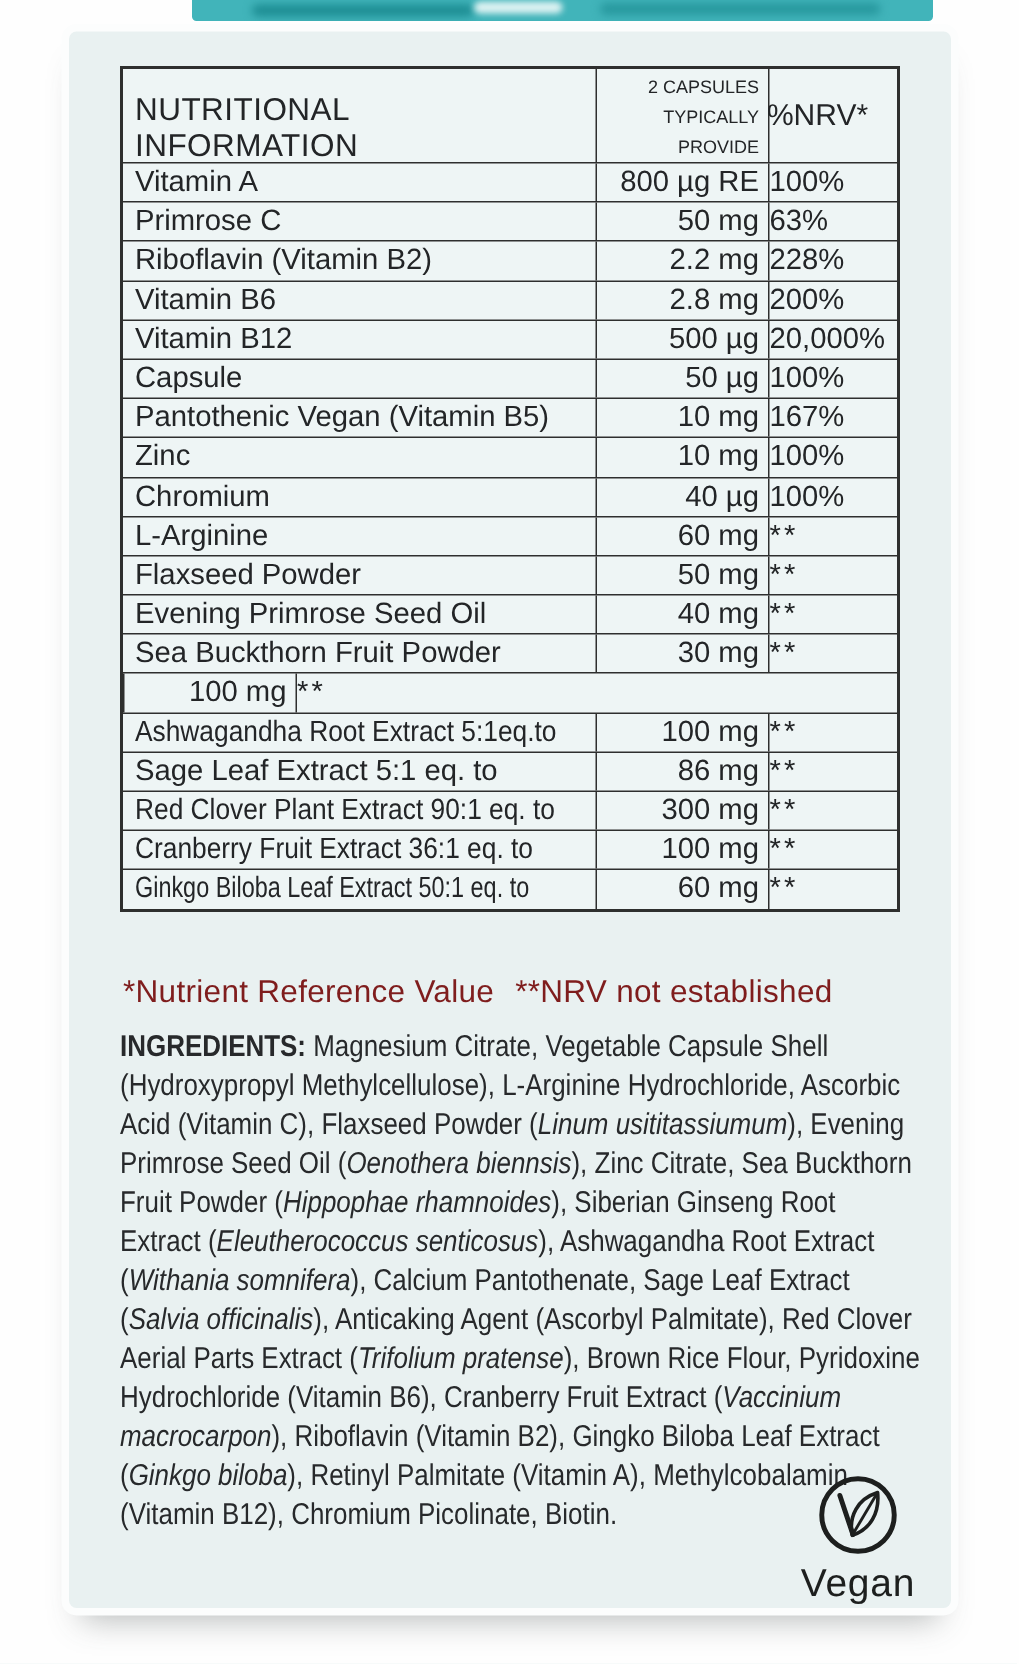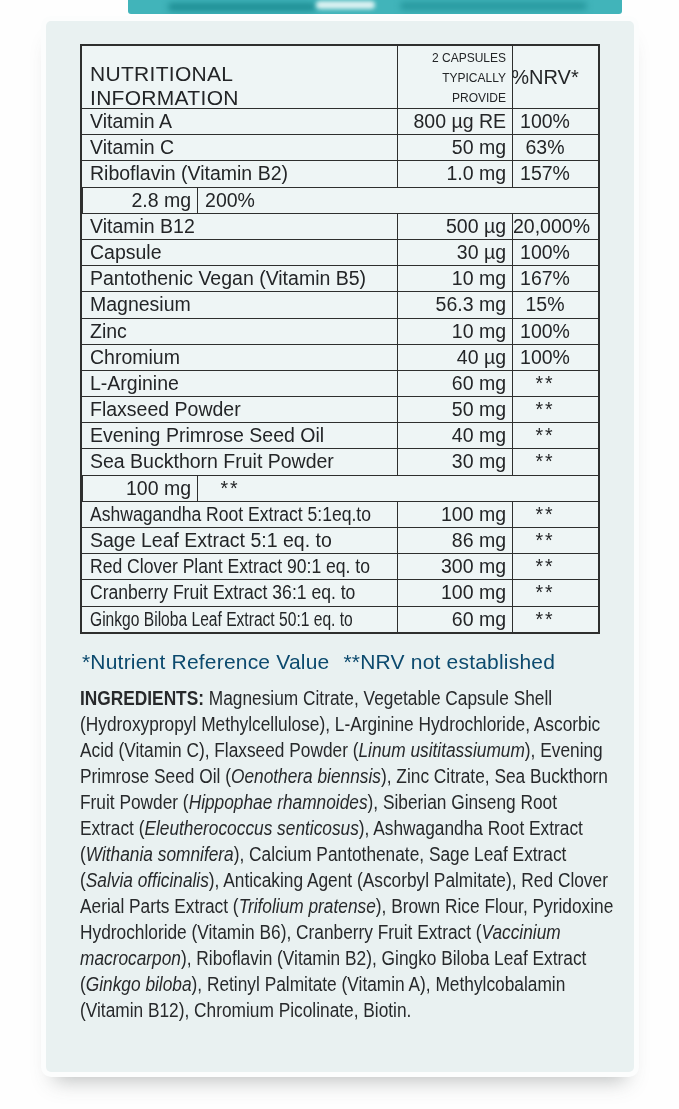--- a/index.html
+++ b/index.html
@@ -29,36 +29,36 @@
 
   
   .ntable{
     position:absolute;left:34px;top:23px;width:520px;
     border:2px solid #2e2f2e;background:#eef5f5;box-sizing:border-box;
   }
   .thead{display:flex;height:62px;border-bottom:1.5px solid #2e2f2e;}
   .cell{box-sizing:border-box;}
   .cell.name{width:315px;padding-left:8px;overflow:hidden;}
   .cell.amount{width:115px;text-align:right;padding-right:6px;border-left:1.5px solid #2e2f2e;}
-  .cell.nrv{width:75px;text-align:center;padding-right:10px;border-left:1.5px solid #2e2f2e;}
+  .cell.nrv{width:75px;text-align:left;padding-right:10px;border-left:1.5px solid #2e2f2e;}
   .th-name{font-size:21px;line-height:24px;padding-top:16px;letter-spacing:.3px;white-space:pre-line;}
   .th-amount{font-size:12px;line-height:20px;padding-top:2px;white-space:pre-line;}
   .th-nrv{display:flex;align-items:center;justify-content:center;font-size:20px;padding-right:0;}
   .trow{display:flex;height:25.2px;}
   .trow + .trow{border-top:1.5px solid #2e2f2e;}
   .trow .cell{font-size:19.5px;line-height:24.5px;white-space:nowrap;}
   .trow .cell.name span{display:inline-block;transform-origin:left center;}
   .c1{transform:scaleX(.9);}
   .c2{transform:scaleX(.8);}
   .star{text-align:center;padding-right:2px;font-size:20px;letter-spacing:2px;line-height:27px;}
 
   
   .footnote{
     position:absolute;left:36px;top:629px;width:552px;
-    font-size:21px;letter-spacing:.2px;color:#0c4a6e;white-space:nowrap;
+    font-size:21px;letter-spacing:.2px;color:#7f1d1d;white-space:nowrap;
   }
   .fn2{margin-left:14px;}
 
   
   .ingredients{
     position:absolute;left:34px;top:664px;width:617px;
     transform:scaleX(.865);transform-origin:left top;
     font-size:20px;line-height:26px;color:#27292b;
   }
   .ing-bold{font-weight:bold;}
@@ -93,54 +93,50 @@
 PROVIDE</div>
         <div class="cell nrv th-nrv">%NRV*</div>
       </div>
       <div>
           <div class="trow">
             <div class="cell name"><span>Vitamin A</span></div>
             <div class="cell amount">800 µg RE</div>
             <div class="cell nrv">100%</div>
           </div>
           <div class="trow">
-            <div class="cell name"><span>Vitamin C</span></div>
+            <div class="cell name"><span>Primrose C</span></div>
             <div class="cell amount">50 mg</div>
             <div class="cell nrv">63%</div>
           </div>
           <div class="trow">
             <div class="cell name"><span>Riboflavin (Vitamin B2)</span></div>
-            <div class="cell amount">1.0 mg</div>
-            <div class="cell nrv">157%</div>
-          </div>
-          <div class="trow">
+            <div class="cell amount">2.2 mg</div>
+            <div class="cell nrv">228%</div>
+          </div>
+          <div class="trow">
+            <div class="cell name"><span>Vitamin B6</span></div>
             <div class="cell amount">2.8 mg</div>
             <div class="cell nrv">200%</div>
           </div>
           <div class="trow">
             <div class="cell name"><span>Vitamin B12</span></div>
             <div class="cell amount">500 µg</div>
             <div class="cell nrv">20,000%</div>
           </div>
           <div class="trow">
             <div class="cell name"><span>Capsule</span></div>
-            <div class="cell amount">30 µg</div>
+            <div class="cell amount">50 µg</div>
             <div class="cell nrv">100%</div>
           </div>
           <div class="trow">
             <div class="cell name"><span>Pantothenic Vegan (Vitamin B5)</span></div>
             <div class="cell amount">10 mg</div>
             <div class="cell nrv">167%</div>
           </div>
           <div class="trow">
-            <div class="cell name"><span>Magnesium</span></div>
-            <div class="cell amount">56.3 mg</div>
-            <div class="cell nrv">15%</div>
-          </div>
-          <div class="trow">
             <div class="cell name"><span>Zinc</span></div>
             <div class="cell amount">10 mg</div>
             <div class="cell nrv">100%</div>
           </div>
           <div class="trow">
             <div class="cell name"><span>Chromium</span></div>
             <div class="cell amount">40 µg</div>
             <div class="cell nrv">100%</div>
           </div>
           <div class="trow">
@@ -194,15 +190,24 @@
           </div>
         </div>
     </div>
 
     <div class="footnote">
       <span>*Nutrient Reference Value</span><span class="fn2">**NRV not established</span>
     </div>
 
     <div class="ingredients"><span class="ing-bold">INGREDIENTS:</span><span> Magnesium Citrate, Vegetable Capsule Shell (Hydroxypropyl Methylcellulose), L-Arginine Hydrochloride, Ascorbic Acid (Vitamin C), Flaxseed Powder (</span><span class="ing-italic">Linum usititassiumum</span><span>), Evening Primrose Seed Oil (</span><span class="ing-italic">Oenothera biennsis</span><span>), Zinc Citrate, Sea Buckthorn Fruit Powder (</span><span class="ing-italic">Hippophae rhamnoides</span><span>), Siberian Ginseng Root Extract (</span><span class="ing-italic">Eleutherococcus senticosus</span><span>), Ashwagandha Root Extract (</span><span class="ing-italic">Withania somnifera</span><span>), Calcium Pantothenate, Sage Leaf Extract (</span><span class="ing-italic">Salvia officinalis</span><span>), Anticaking Agent (Ascorbyl Palmitate), Red Clover Aerial Parts Extract (</span><span class="ing-italic">Trifolium pratense</span><span>), Brown Rice Flour, Pyridoxine Hydrochloride (Vitamin B6), Cranberry Fruit Extract (</span><span class="ing-italic">Vaccinium macrocarpon</span><span>), Riboflavin (Vitamin B2), Gingko Biloba Leaf Extract (</span><span class="ing-italic">Ginkgo biloba</span><span>), Retinyl Palmitate (Vitamin A), Methylcobalamin (Vitamin B12), Chromium Picolinate, Biotin.</span></div>
 
+    <div class="vegan">
+      <svg width="58" height="58" viewBox="0 0 60 60">
+        <circle cx="30" cy="30" r="25" fill="none" stroke="#1d1f1e" stroke-width="3.4"></circle>
+        <path d="M17.5 16.5 L26.5 43.5" fill="none" stroke="#1d1f1e" stroke-width="3.4" stroke-linecap="round"></path>
+        <path d="M26 44 C23.5 31 29.5 19 43.5 14.5 C45 28.5 38.5 40 26 44 Z" fill="none" stroke="#1d1f1e" stroke-width="2.5" stroke-linejoin="round"></path>
+        <path d="M26 44 L43.5 14.5" fill="none" stroke="#1d1f1e" stroke-width="2"></path>
+      </svg>
+      <div class="vegan-label">Vegan</div>
+    </div>
 
   </div>
 </div>
 
 </body></html>

